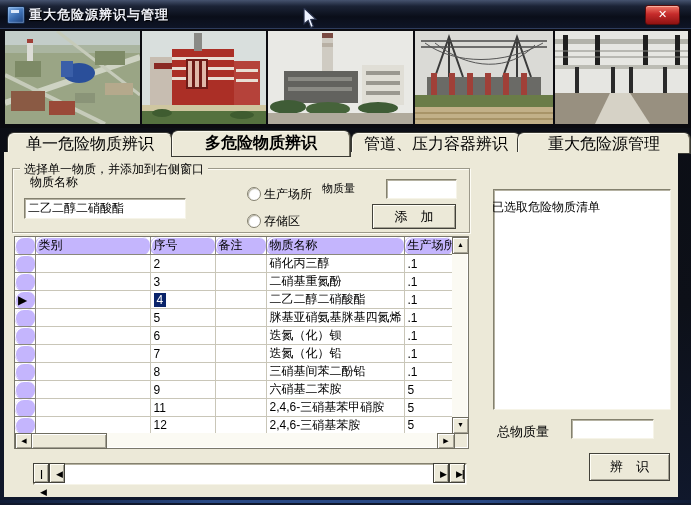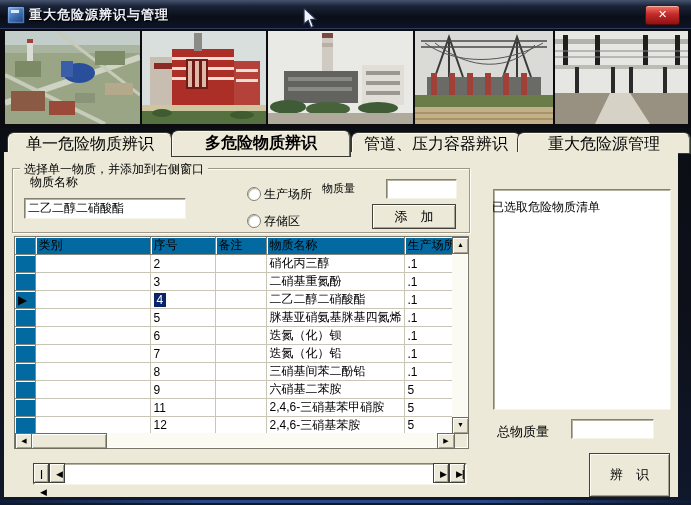--- a/index.html
+++ b/index.html
@@ -47,22 +47,22 @@
   .radio{width:12px;height:12px;border-radius:50%;background:#fff;
     border:1px solid #84816f;box-shadow:inset 1px 1px 1px #b5b2a2;z-index:7;}
   .btn3d{background:#ece9d8;border:1px solid #43423a;
     box-shadow:inset 1px 1px 0 #fffef6,inset -1px -1px 0 #a5a294;
     font-size:13px;color:#000;text-align:center;z-index:7;cursor:default;font-family:inherit;}
   
   .grid-wrap{left:14px;top:236px;width:453px;height:211px;border:1px solid #7a786c;background:#fff;z-index:6;}
   table.grid{border-collapse:collapse;table-layout:fixed;width:438px;}
   table.grid td,table.grid th{font-size:12px;font-weight:normal;text-align:left;
     padding:0 0 0 3px;height:16px;overflow:hidden;white-space:nowrap;}
-  th.gh,td.ind{background:#0369a1;border-right:1px solid #8a887c;border-bottom:1px solid #8a887c;
-    box-shadow:inset 1px 1px 0 #fff;}
+  th.gh,td.ind{background:#c4b5fd;border-right:1px solid #8a887c;border-bottom:1px solid #8a887c;
+    box-shadow:inset 1px 1px 0 #fff;border-radius:8px;}
   td.gc{background:#fff;border-right:1px solid #c9c6b8;border-bottom:1px solid #c9c6b8;color:#000;}
   td.ind{text-align:center;padding:0;font-size:9px;}
   tr.partial td{height:3px;line-height:16px;}
   .sel-chip{background:#0a246a;color:#fff;padding:0 3px;}
   
   .sb-track{background:#fbfaf3;}
   .sb-btn{background:#ece9d8;border:1px solid #6f6d60;box-shadow:inset 1px 1px 0 #fff,inset -1px -1px 0 #a5a294;
     text-align:center;color:#000;overflow:hidden;z-index:8;}
   .sb-thumb{background:#ece9d8;border:1px solid #6f6d60;box-shadow:inset 1px 1px 0 #fff,inset -1px -1px 0 #a5a294;z-index:8;}
   
@@ -324,19 +324,19 @@
 <div class="abs sunken" style="left:33px;top:463px;width:432px;height:20px;background:#fff;z-index:6;"></div>
 <button class="abs btn3d nav-btn" style="left:33px;top:463px;width:16px;height:20px;">|◀</button>
 <button class="abs btn3d nav-btn" style="left:49px;top:463px;width:16px;height:20px;">◀</button>
 <button class="abs btn3d nav-btn" style="left:433px;top:463px;width:16px;height:20px;">▶</button>
 <button class="abs btn3d nav-btn" style="left:449px;top:463px;width:16px;height:20px;">▶|</button>
 
 <div class="abs lbl" style="left:492px;top:167px;margin-top:32px;">已选取危险物质清单</div>
 <div class="abs sunken listbox"></div>
 <div class="abs lbl" style="left:497px;top:423px;font-size:13px;">总物质量</div>
 <input class="abs sunken tinput" style="left: 571px; top: 419px; width: 75px; height: 16px;" type="text" value="">
-<button class="abs btn3d" style="left:589px;top:453px;width:81px;height:44px;">辨　识</button>
+<button class="abs btn3d" style="left:589px;top:453px;width:81px;height:28px;">辨　识</button>
 
 <div class="abs blue-bottom"></div>
 
 <svg class="abs cursor" style="left:303px;top:8px;" width="15" height="21" viewBox="0 0 15 21">
   <polygon points="1,0 1,16 5.2,12.6 7.8,19.5 10.4,18.4 7.8,11.6 13,11.2" fill="#eef3ff" stroke="#27304a" stroke-width="1.2"></polygon>
 </svg>
 
 </body></html>

